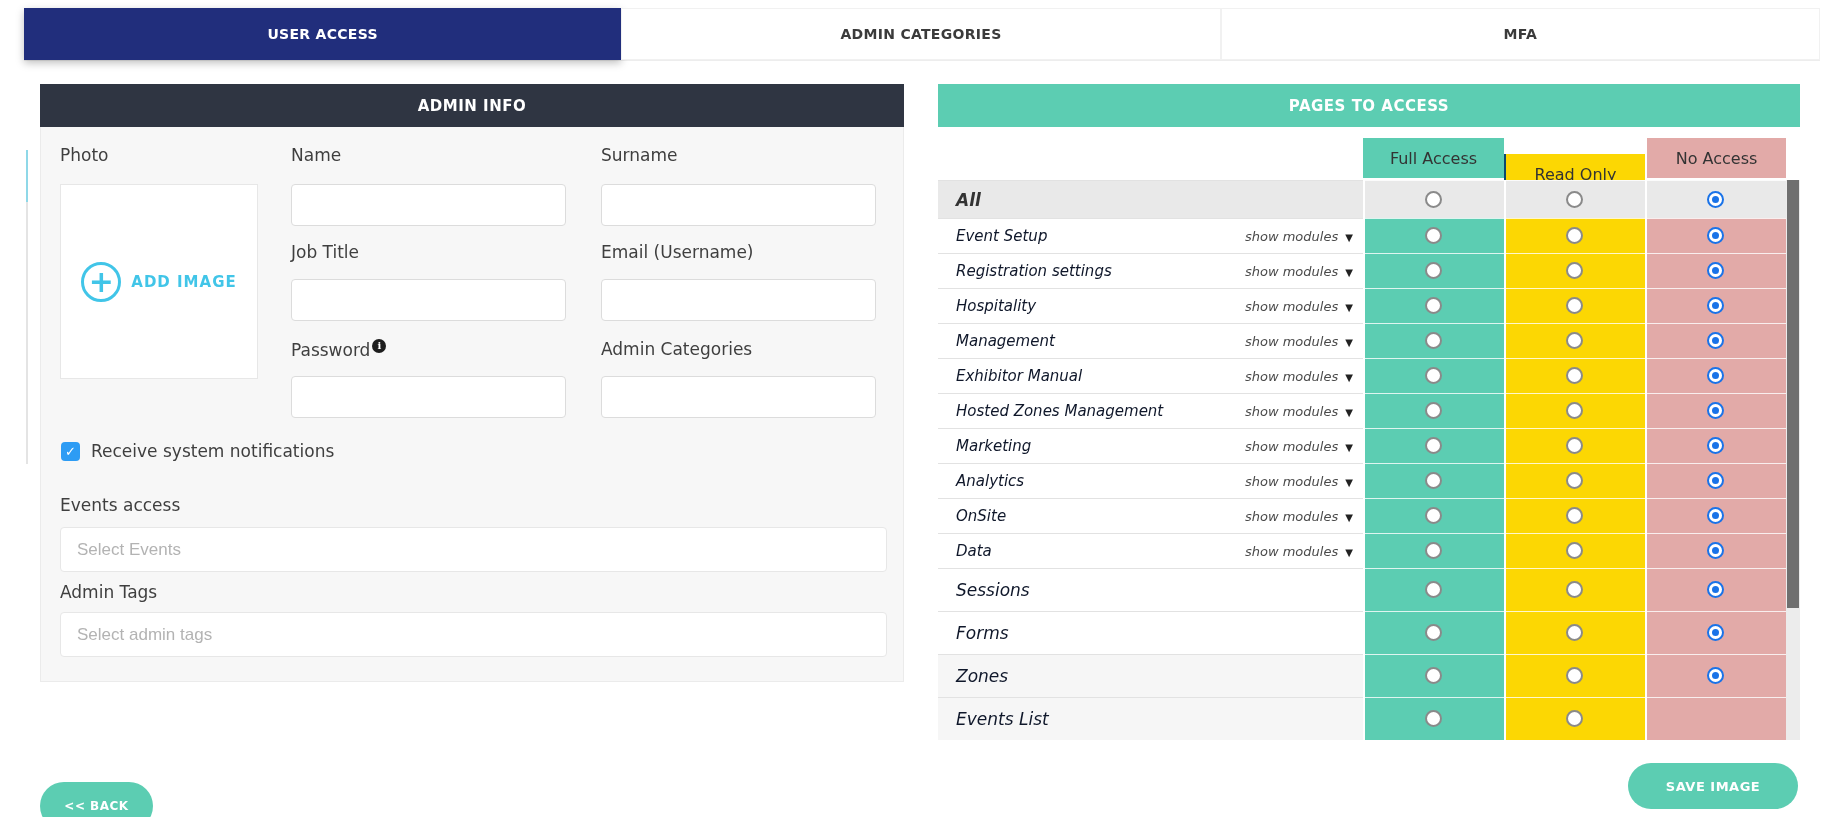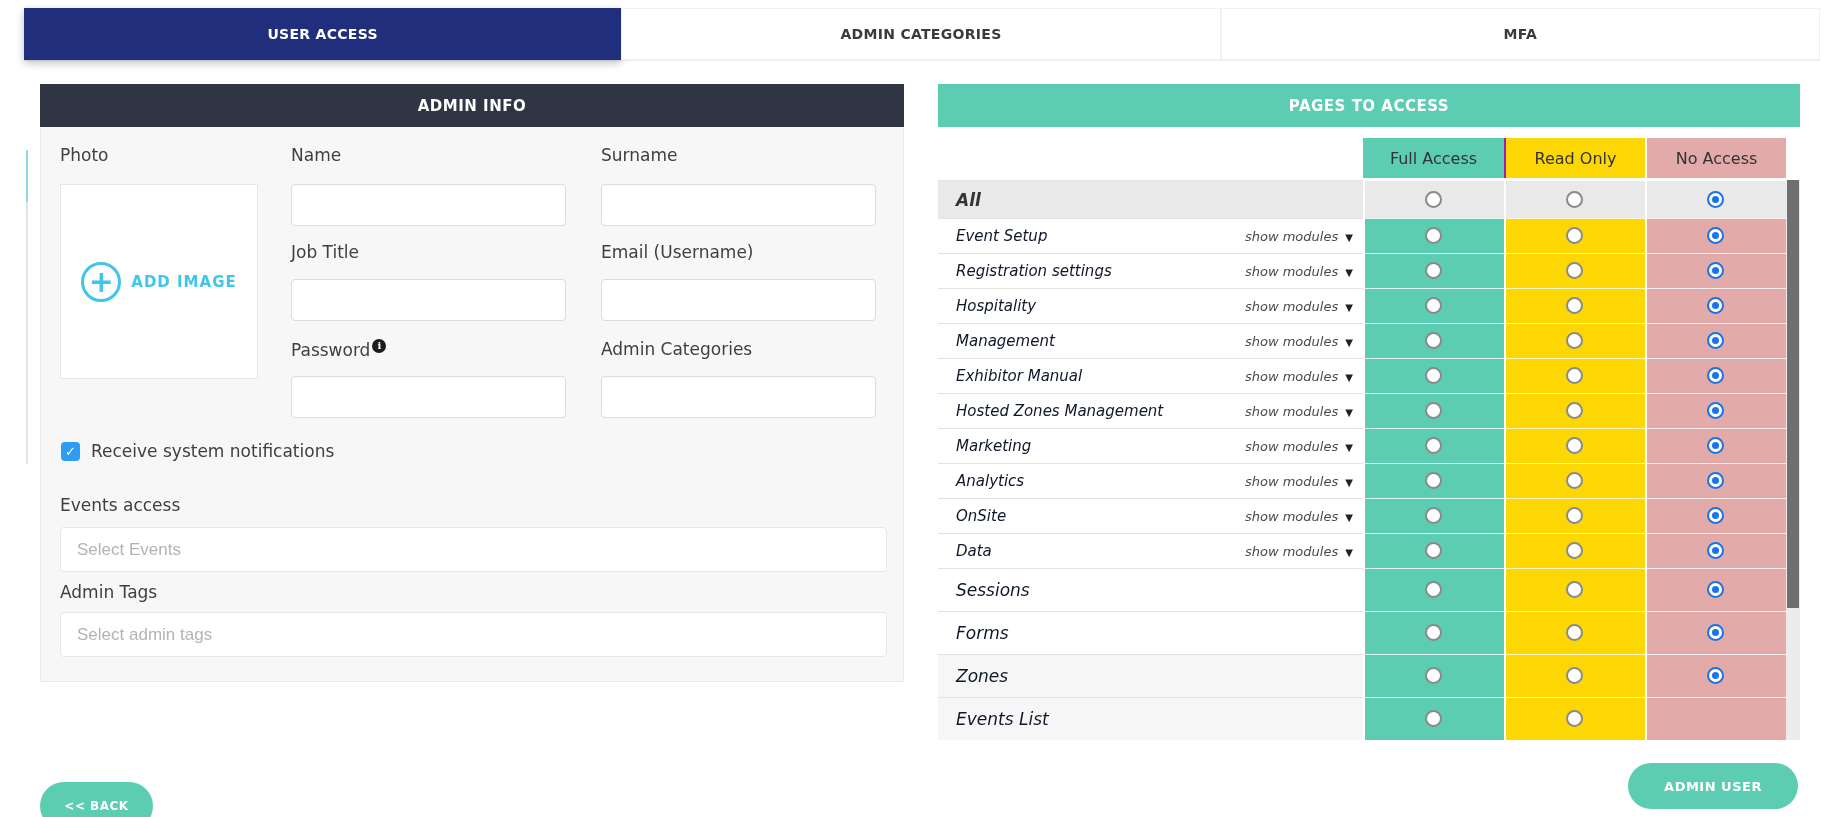--- a/index.html
+++ b/index.html
@@ -51,21 +51,21 @@
     color:#fff; font-size:13px; line-height:19px; text-align:center; cursor:pointer; }
   .checkbox-label { font-size:17px; color:#3f3f3f; }
 
   
   .right-panel { position:absolute; left:938px; top:84px; width:862px; }
   .right-panel .panel-header { background:var(--teal); }
   .colheads { position:absolute; top:54px; left:425px; width:423px; height:40px; display:flex; }
   .colhead { width:141px; height:40px; display:flex; align-items:center; justify-content:center;
     font-size:16px; color:#333; }
   .colhead.full { background:var(--teal); }
-  .colhead.read { background:var(--yellow); border-left:2px solid #a21caf; }
+  .colhead.read { background:var(--yellow); border-left:2px solid #0c4a6e;margin-top:16px; }
   .colhead.no   { background:var(--pink); border-left:2px solid #fff; }
 
   .table-body { position:absolute; top:96px; left:0; width:848px; }
   .trow { display:flex; width:848px; }
   .trow.small { height:35px; }
   .trow.large { height:43px; }
   .trow.all   { height:38px; }
   .label-cell { width:425px; display:flex; align-items:center; padding:0 10px 0 18px;
     border-top:1px solid #e2e2e2; background:#fff;font-style:italic; }
   .trow.all .label-cell { background:var(--all-row-gray); border-top:1px solid #e2e2e2; }
@@ -384,15 +384,15 @@
           <div class="cell no"></div>
         </div>
       </div>
 
     <div class="table-scrollbar">
       <div class="table-scroll-thumb"></div>
     </div>
   </div>
 
   <button class="pill-btn back-btn">&lt;&lt; BACK</button>
-  <button class="pill-btn save-btn">ADMIN USER</button>
+  <button class="pill-btn save-btn">SAVE IMAGE</button>
 
 </div>
 
 </body></html>

